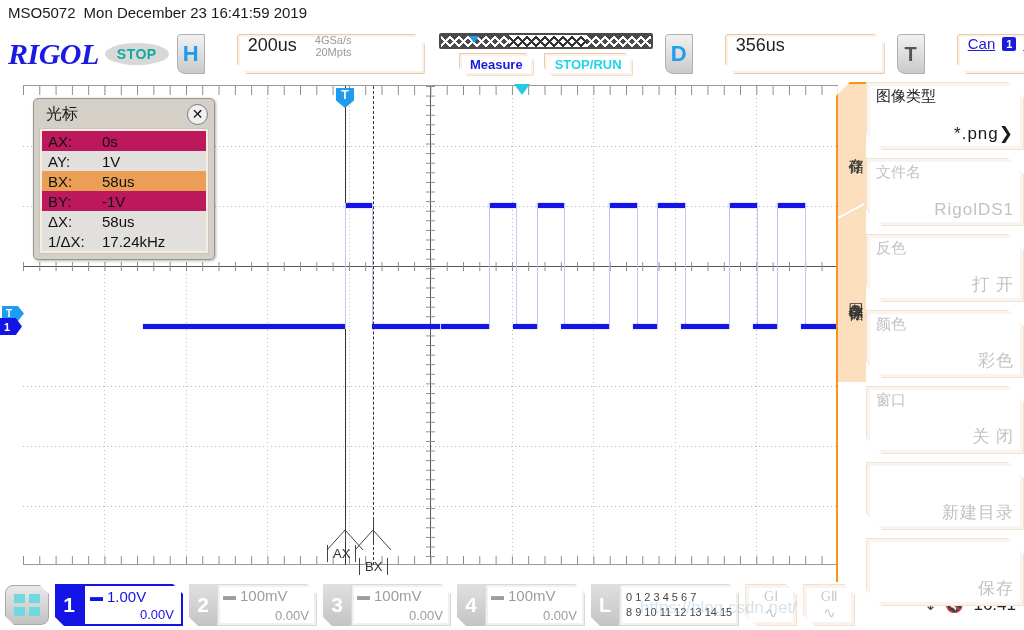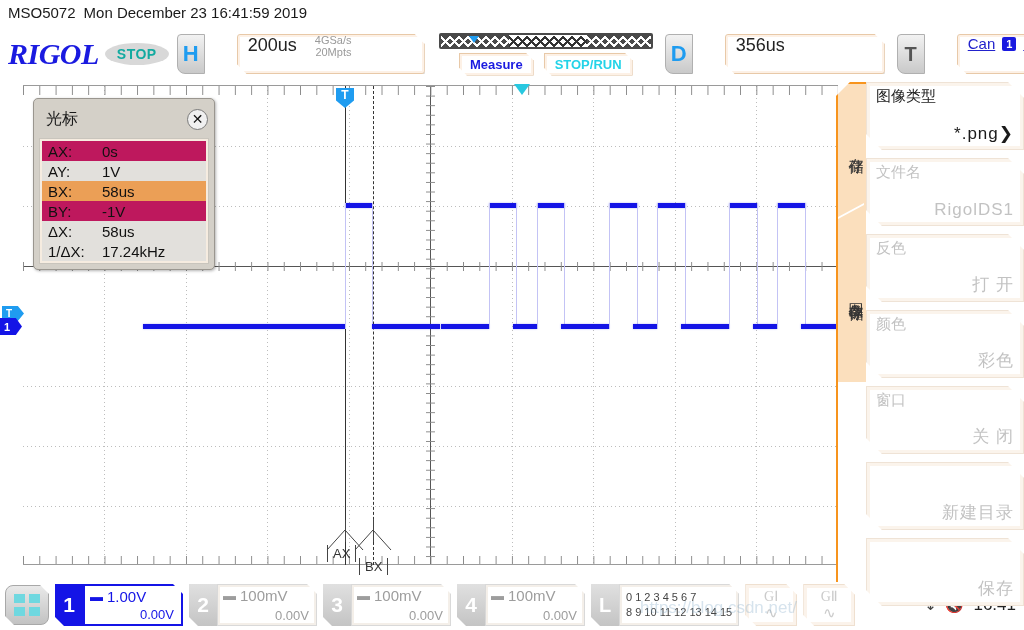--- a/index.html
+++ b/index.html
@@ -214,21 +214,21 @@
 
   
   .dlg {
     position: absolute; left: 33px; top: 98px; width: 182px;
     background: #d4d0c8; border: 1px solid #9a968f;
     border-radius: 5px;
     box-shadow: 1px 1px 3px rgba(0,0,0,.3);
     z-index: 40;
   }
   .dlg-title {
-    height: 40px; display: flex; align-items: center; justify-content: space-between;
+    height: 30px; display: flex; align-items: center; justify-content: space-between;
     padding: 0 6px 0 12px;
     font-size: 16px; color: #1a1a1a;
   }
   .dlg-close {
     width: 21px; height: 21px; border-radius: 50%;
     background: #f0f0f0; border: 1px solid #7a7a7a;
     display: flex; align-items: center; justify-content: center;
     font-size: 14px; font-weight: bold; color: #111; line-height: 1;
   }
   .dlg-body {

